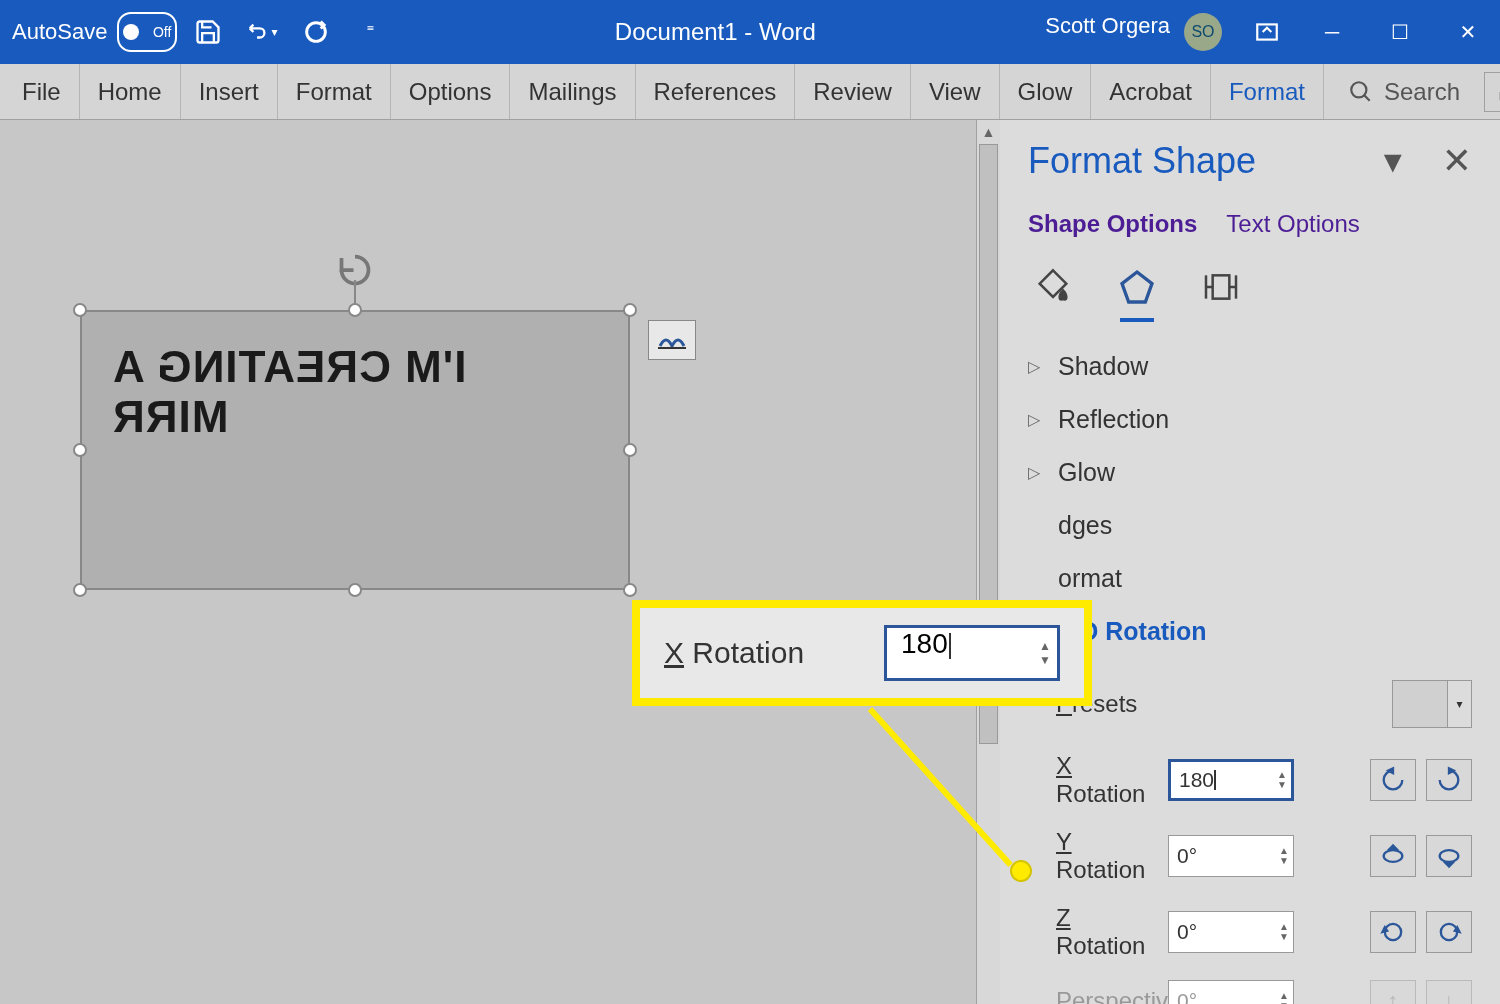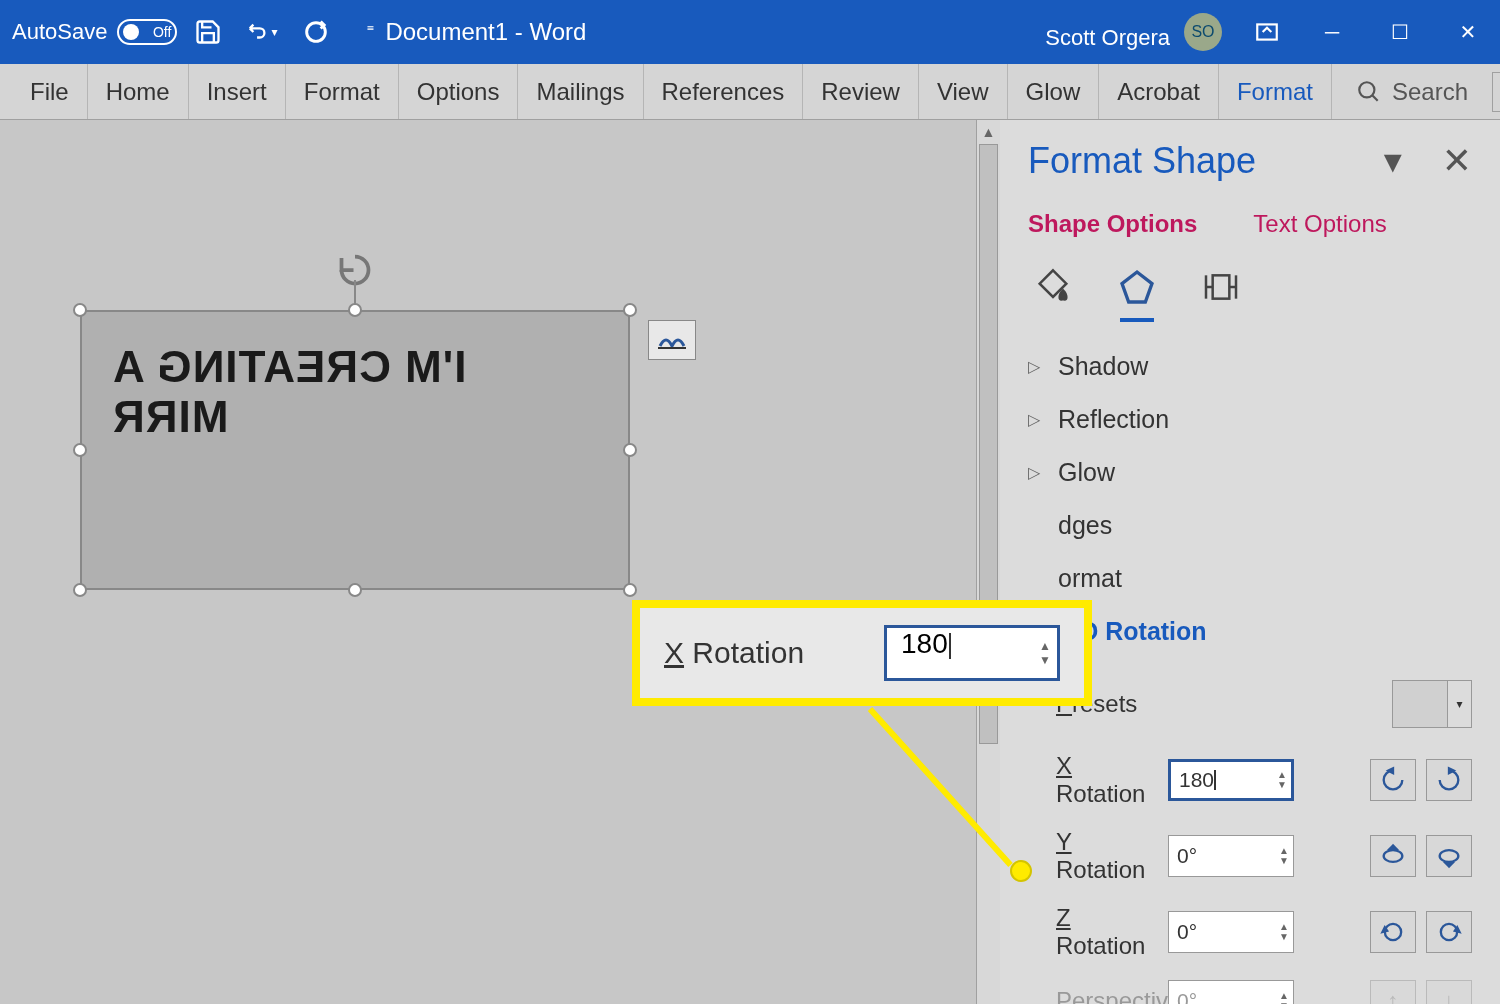--- a/index.html
+++ b/index.html
@@ -1,30 +1,30 @@
 <!DOCTYPE html>
 <html><head>
 <meta charset="utf-8">
 <style>
 * { margin: 0; padding: 0; box-sizing: border-box; font-family: "Segoe UI", Arial, sans-serif; }
 body { width: 1500px; height: 1004px; background: #c7c7c7; overflow: hidden; position: relative; }
 
 .titlebar { height: 64px; background: #185abd; display: flex; align-items: center; color: #fff; padding: 0 12px; }
 .autosave { display: flex; align-items: center; gap: 10px; font-size: 22px; margin-right: 16px; }
-.toggle { width: 60px; height: 26px; border: 2px solid #fff; border-radius: 14px; display: flex; align-items: center; justify-content: flex-end; padding: 4px 4px; font-size: 14px; position: relative; }
+.toggle { width: 60px; height: 26px; border: 2px solid #fff; border-radius: 14px; display: flex; align-items: center; justify-content: flex-end; padding: 18px 4px; font-size: 14px; position: relative; }
 .toggle::before { content: ""; width: 16px; height: 16px; background: #fff; border-radius: 50%; position: absolute; left: 4px; }
 .tb-icons { display: flex; gap: 24px; align-items: center; }
 .tb-icon { width: 30px; height: 30px; display: flex; align-items: center; justify-content: center; cursor: pointer; }
-.doc-title { flex: 1; text-align: left; font-size: 24px; }
-.user-section { display: flex; align-items: flex-end; gap: 14px; font-size: 22px; }
+.doc-title { flex: 1; text-align: center; font-size: 24px; }
+.user-section { display: flex; align-items: flex-start; gap: 14px; font-size: 22px; }
 .avatar { width: 38px; height: 38px; border-radius: 50%; background: #9aa88a; display: flex; align-items: center; justify-content: center; font-size: 16px; color: #0c4a6e; }
 .win-controls { display: flex; gap: 28px; margin-left: 30px; }
 .win-btn { width: 40px; height: 40px; display: flex; align-items: center; justify-content: center; cursor: pointer; font-size: 20px; }
 
-.ribbon { height: 56px; background: #d5d5d5; border-bottom: 1px solid #a0a0a0; display: flex; align-items: center; padding: 0 12px; }
+.ribbon { height: 56px; background: #d5d5d5; border-bottom: 1px solid #a0a0a0; display: flex; align-items: center; padding: 0 4px; }
 .ribbon-tab { padding: 0 18px; height: 100%; display: flex; align-items: center; font-size: 24px; color: #333; cursor: pointer; border-right: 1px solid #b5b5b5; }
 .ribbon-tab.active { color: #185abd; }
 .ribbon-search { display: flex; align-items: center; gap: 10px; padding: 0 24px; font-size: 24px; color: #555; cursor: text; }
 .ribbon-right { margin-left: auto; display: flex; gap: 12px; }
 .ribbon-right-btn { width: 48px; height: 40px; border: 1px solid #a0a0a0; display: flex; align-items: center; justify-content: center; cursor: pointer; }
 
 .main { display: flex; height: calc(100% - 120px); }
 .canvas { flex: 1; position: relative; background: #c7c7c7; }
 .scrollbar-v { width: 24px; background: #d8d8d8; border-left: 1px solid #a0a0a0; position: relative; }
 .scrollbar-v::before { content: "▲"; position: absolute; top: 4px; left: 50%; transform: translateX(-50%); font-size: 14px; color: #666; }
@@ -48,21 +48,21 @@
 .callout-label { font-size: 30px; color: #333; }
 .callout-label u { text-decoration: underline; }
 .callout-input { margin-left: auto; width: 176px; height: 56px; border: 3px solid #2b579a; background: #fff; font-size: 28px; padding: 0 30px 0 14px; position: relative; }
 .callout-spin { position: absolute; right: 6px; top: 50%; transform: translateY(-50%); display: flex; flex-direction: column; gap: 2px; color: #666; font-size: 12px; }
 .callout-dot { position: absolute; left: 1010px; top: 740px; width: 22px; height: 22px; background: #ffeb00; border: 2px solid #d4c400; border-radius: 50%; z-index: 9; }
 .callout-line { position: absolute; left: 870px; top: 586px; width: 210px; height: 6px; background: #ffeb00; transform-origin: left center; transform: rotate(48deg); z-index: 8; }
 
 .panel { width: 500px; background: #dcdcdc; padding: 20px 28px 4px 28px; overflow: hidden; position: relative; }
 .panel-title { font-size: 36px; color: #185abd; display: flex; align-items: center; }
 .panel-title-actions { margin-left: auto; display: flex; gap: 40px; color: #555; }
-.panel-tabs { display: flex; gap: 56px; margin-top: 28px; font-size: 24px; color: #be185d; }
+.panel-tabs { display: flex; gap: 29px; margin-top: 28px; font-size: 24px; color: #4c1d95; }
 .panel-tabs .active { font-weight: 600; }
 .panel-icons { display: flex; gap: 34px; margin-top: 24px; }
 .pi { width: 50px; height: 50px; display: flex; align-items: center; justify-content: center; cursor: pointer; position: relative; }
 .pi.active::after { content: ""; position: absolute; bottom: -10px; left: 8px; right: 8px; height: 4px; background: #185abd; }
 .effect-list { margin-top: 28px; }
 .effect-item { display: flex; align-items: center; gap: 14px; padding: 12px 0; font-size: 25px; color: #333; cursor: pointer; }
 .effect-item .arrow { font-size: 16px; color: #666; width: 16px; }
 .effect-item.active { color: #185abd; font-weight: 600; }
 .effect-item.active .arrow { color: #185abd; }
 

